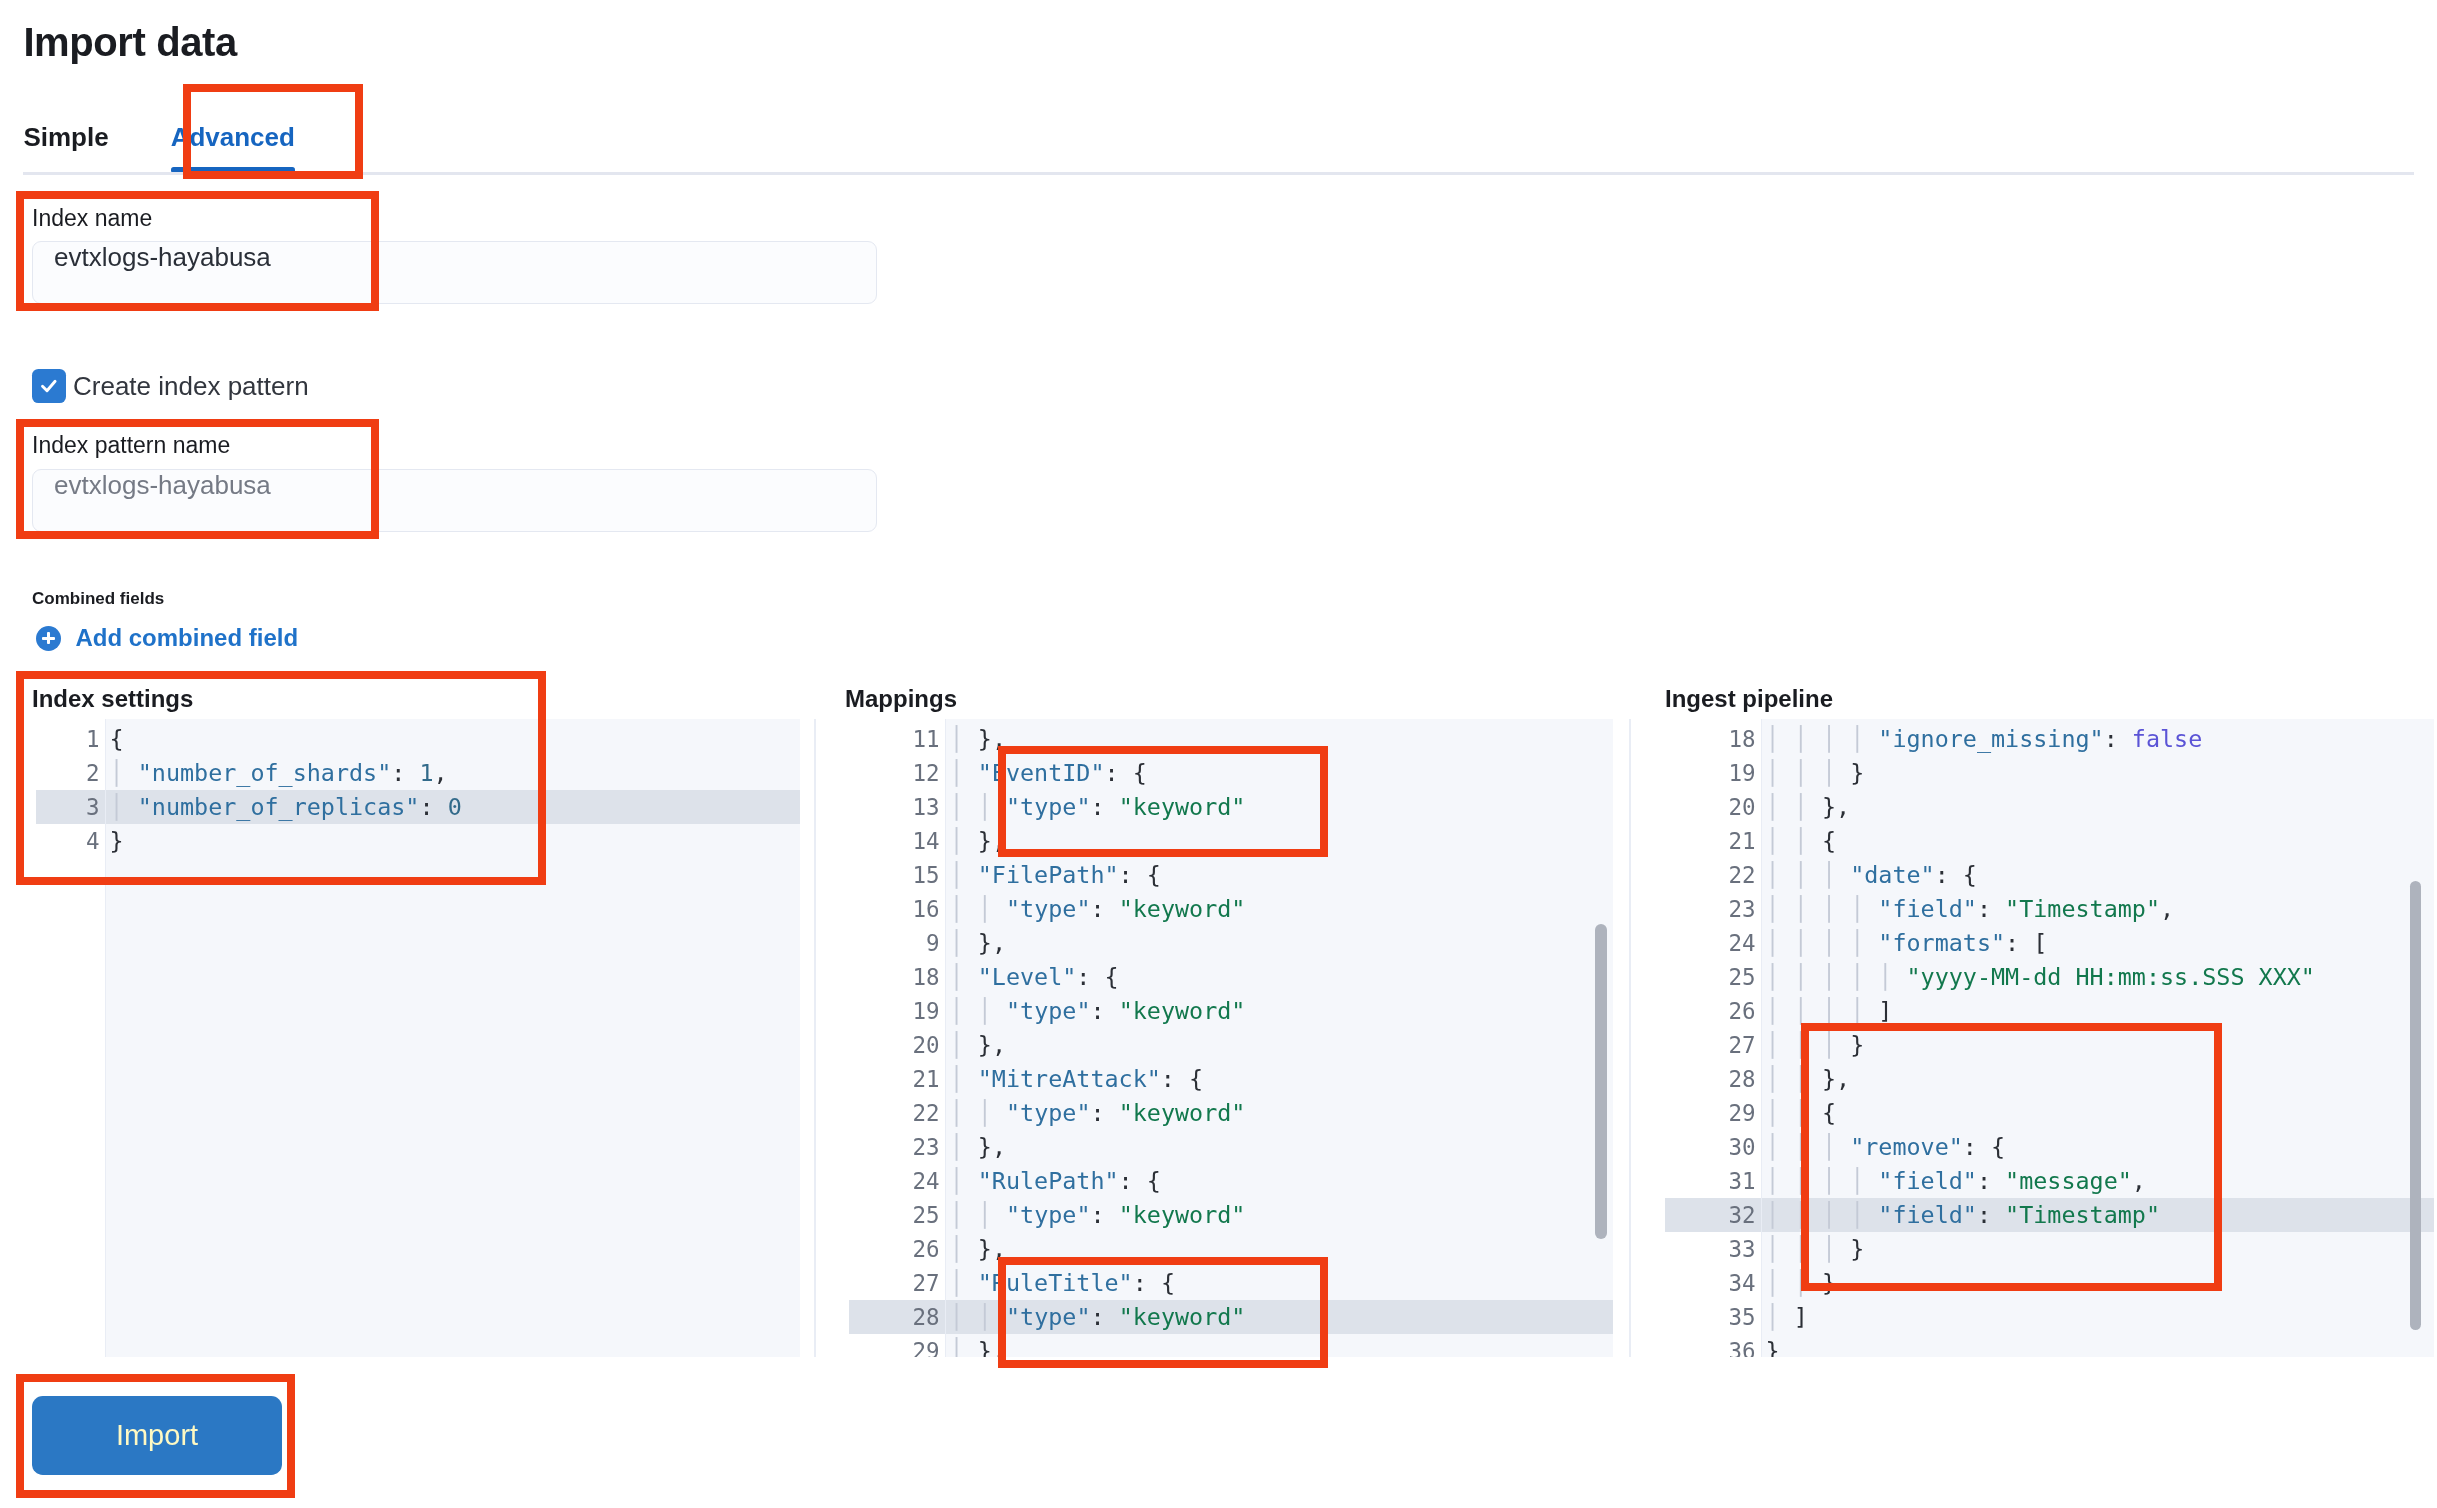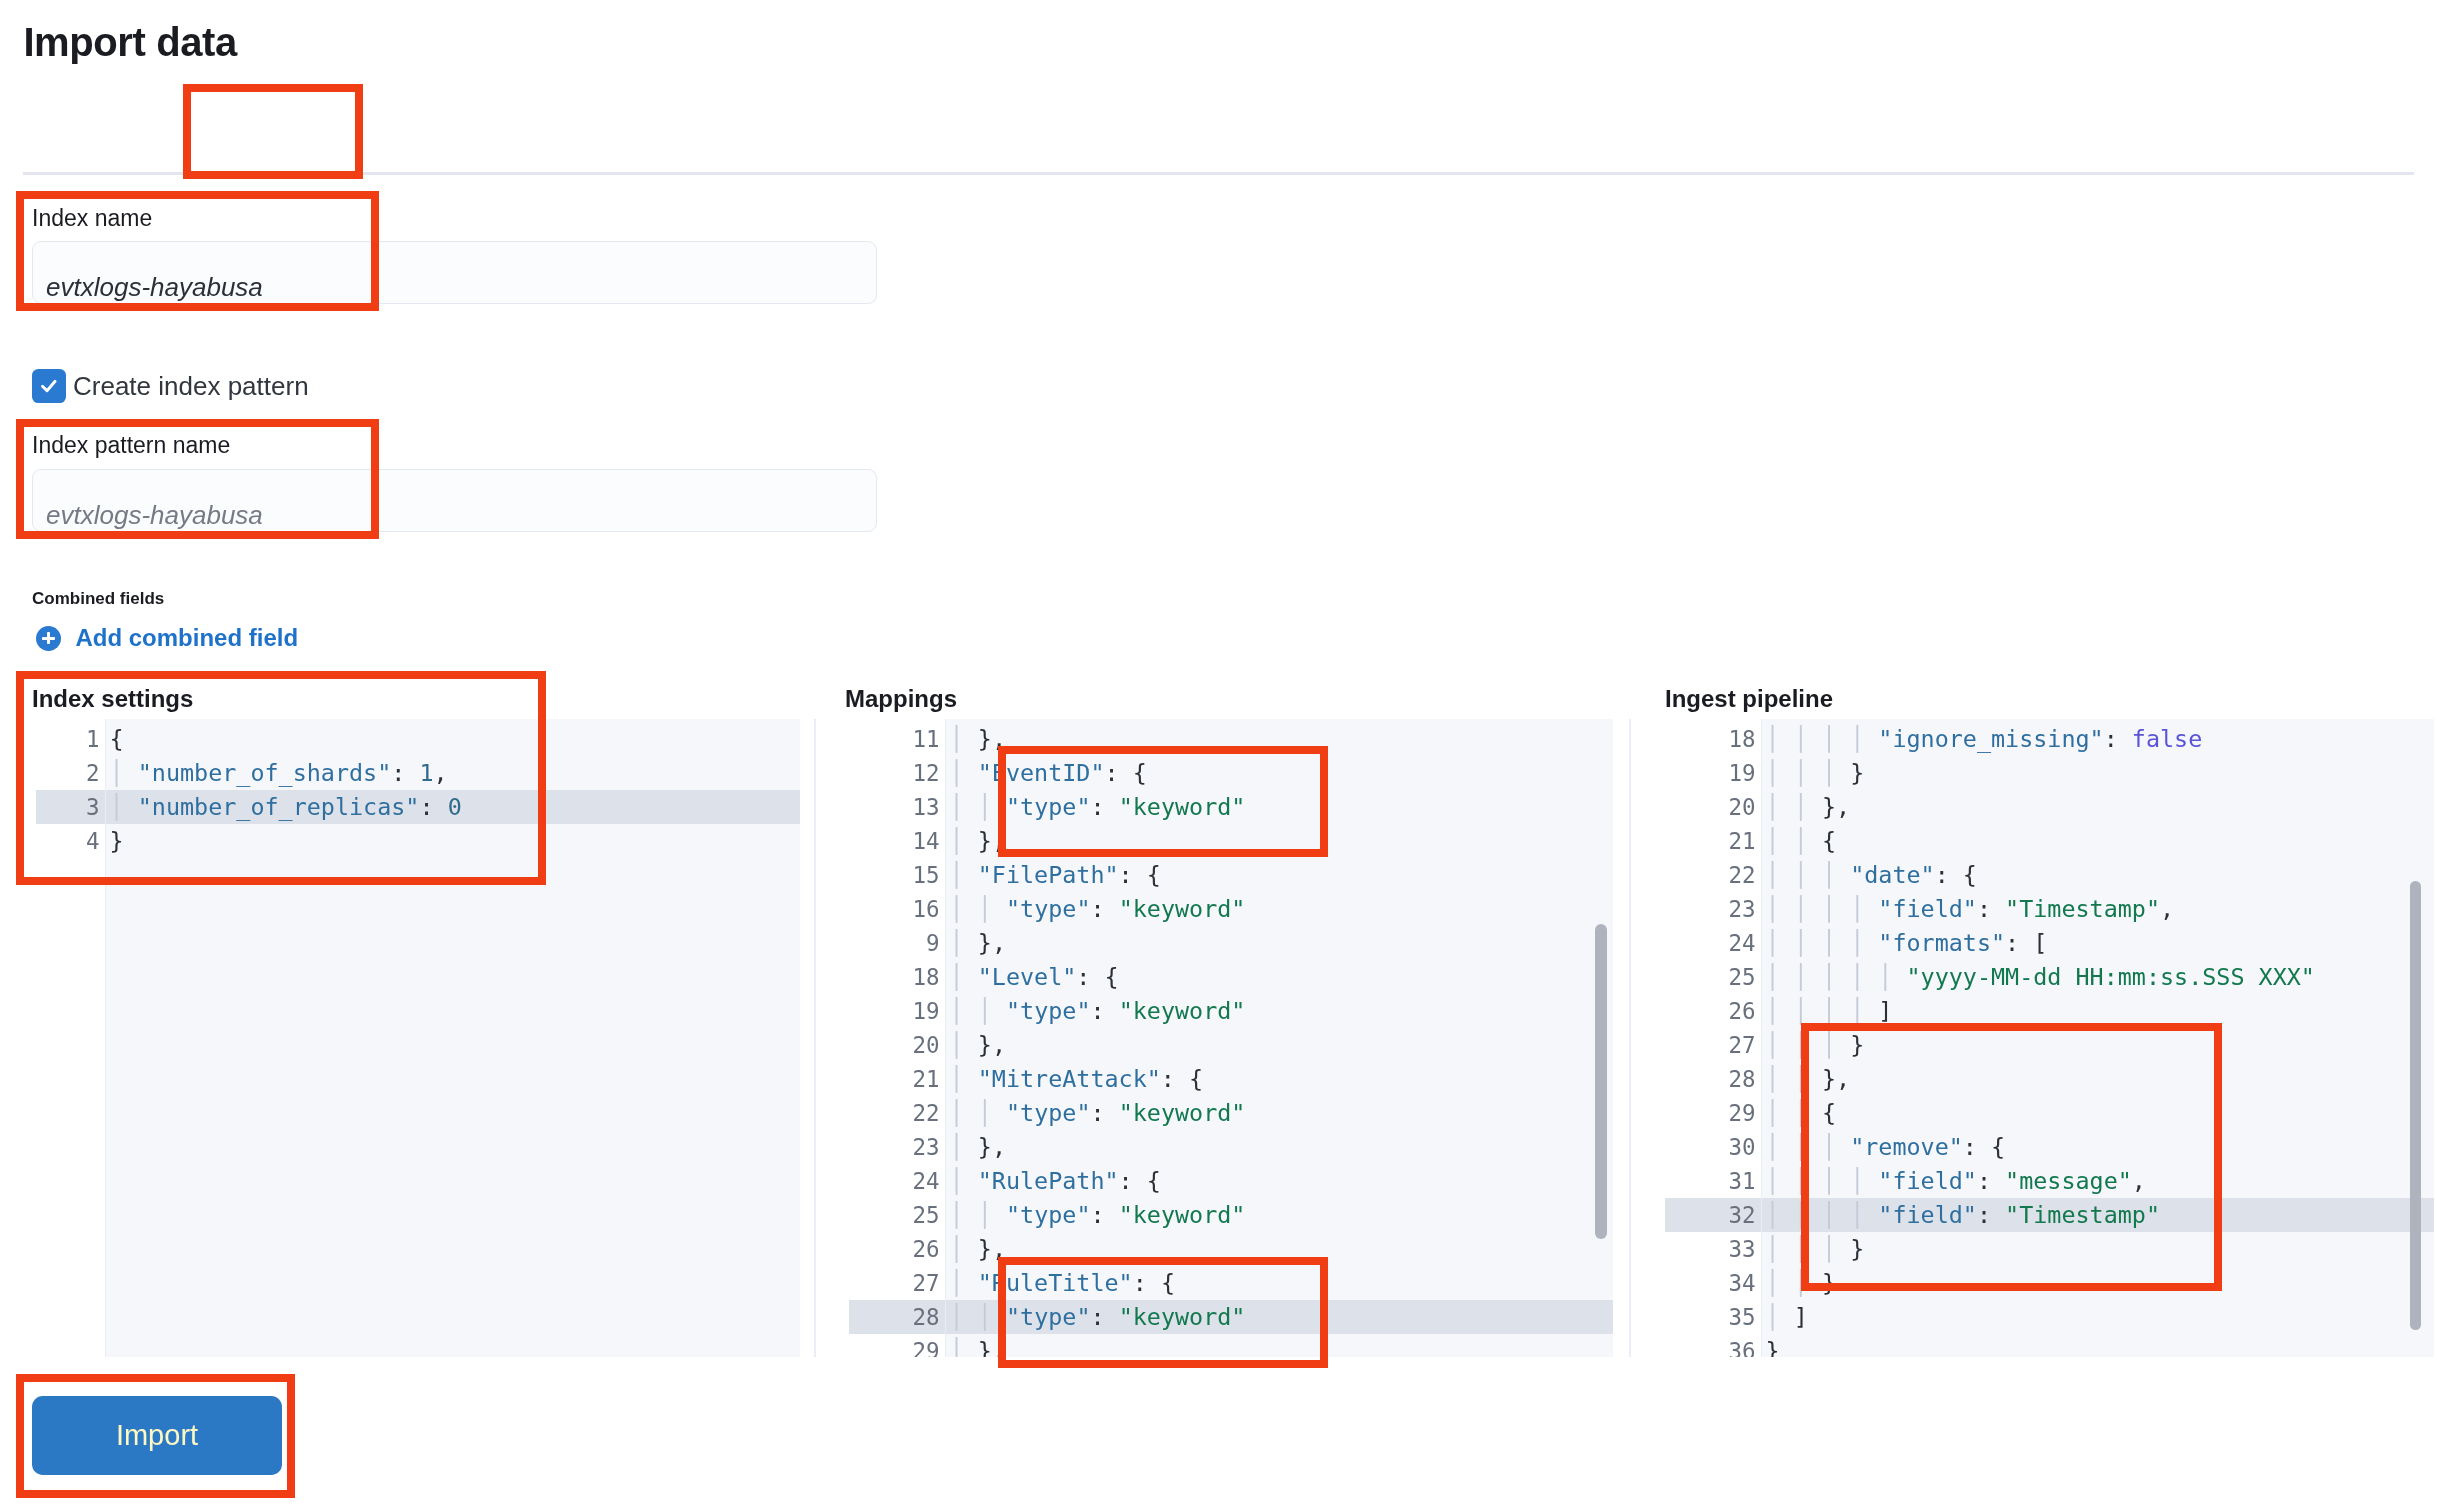--- a/index.html
+++ b/index.html
@@ -65,25 +65,24 @@
     font-weight: 400;
     color: #1a1c21;
   }
   .text-input {
     position: absolute;
     height: 63px;
     background: #fbfcfe;
     border: 1.8px solid #e4e8f1;
     border-radius: 9px;
     display: flex;
-    align-items: flex-end;
-    padding-left: 13px;
+    align-items: flex-start;
+    padding-left: 21px;
     font-size: 26px;
     font-family: "Liberation Sans", sans-serif;
-    font-style: italic;
   }
   .text-input .val { color: #2a2f38; }
   .text-input .ph { color: #757a85; }
 
   
   .checkbox-row {
     position: absolute;
     left: 32px; top: 369px;
     display: flex;
     align-items: center;
@@ -242,20 +241,24 @@
     background: #e9edf5;
   }
 </style>
 </head>
 <body>
 
 <div id="root">
 
   <div class="page-title">Import data</div>
 
+  <div class="tabs">
+    <div class="tab">Simple</div>
+    <div class="tab active">Advanced</div>
+  </div>
   <div class="tabs-rule"></div>
 
   <div class="field-label" style="left:32px; top:205px;">Index name</div>
   <div class="text-input" style="left:32px; top:241px; width:845px;">
     <span class="val">evtxlogs-hayabusa</span>
   </div>
 
   <div class="checkbox-row">
     <span class="cbox">
       <svg width="21.6" height="21.6" viewBox="0 0 24 24" aria-hidden="true">

